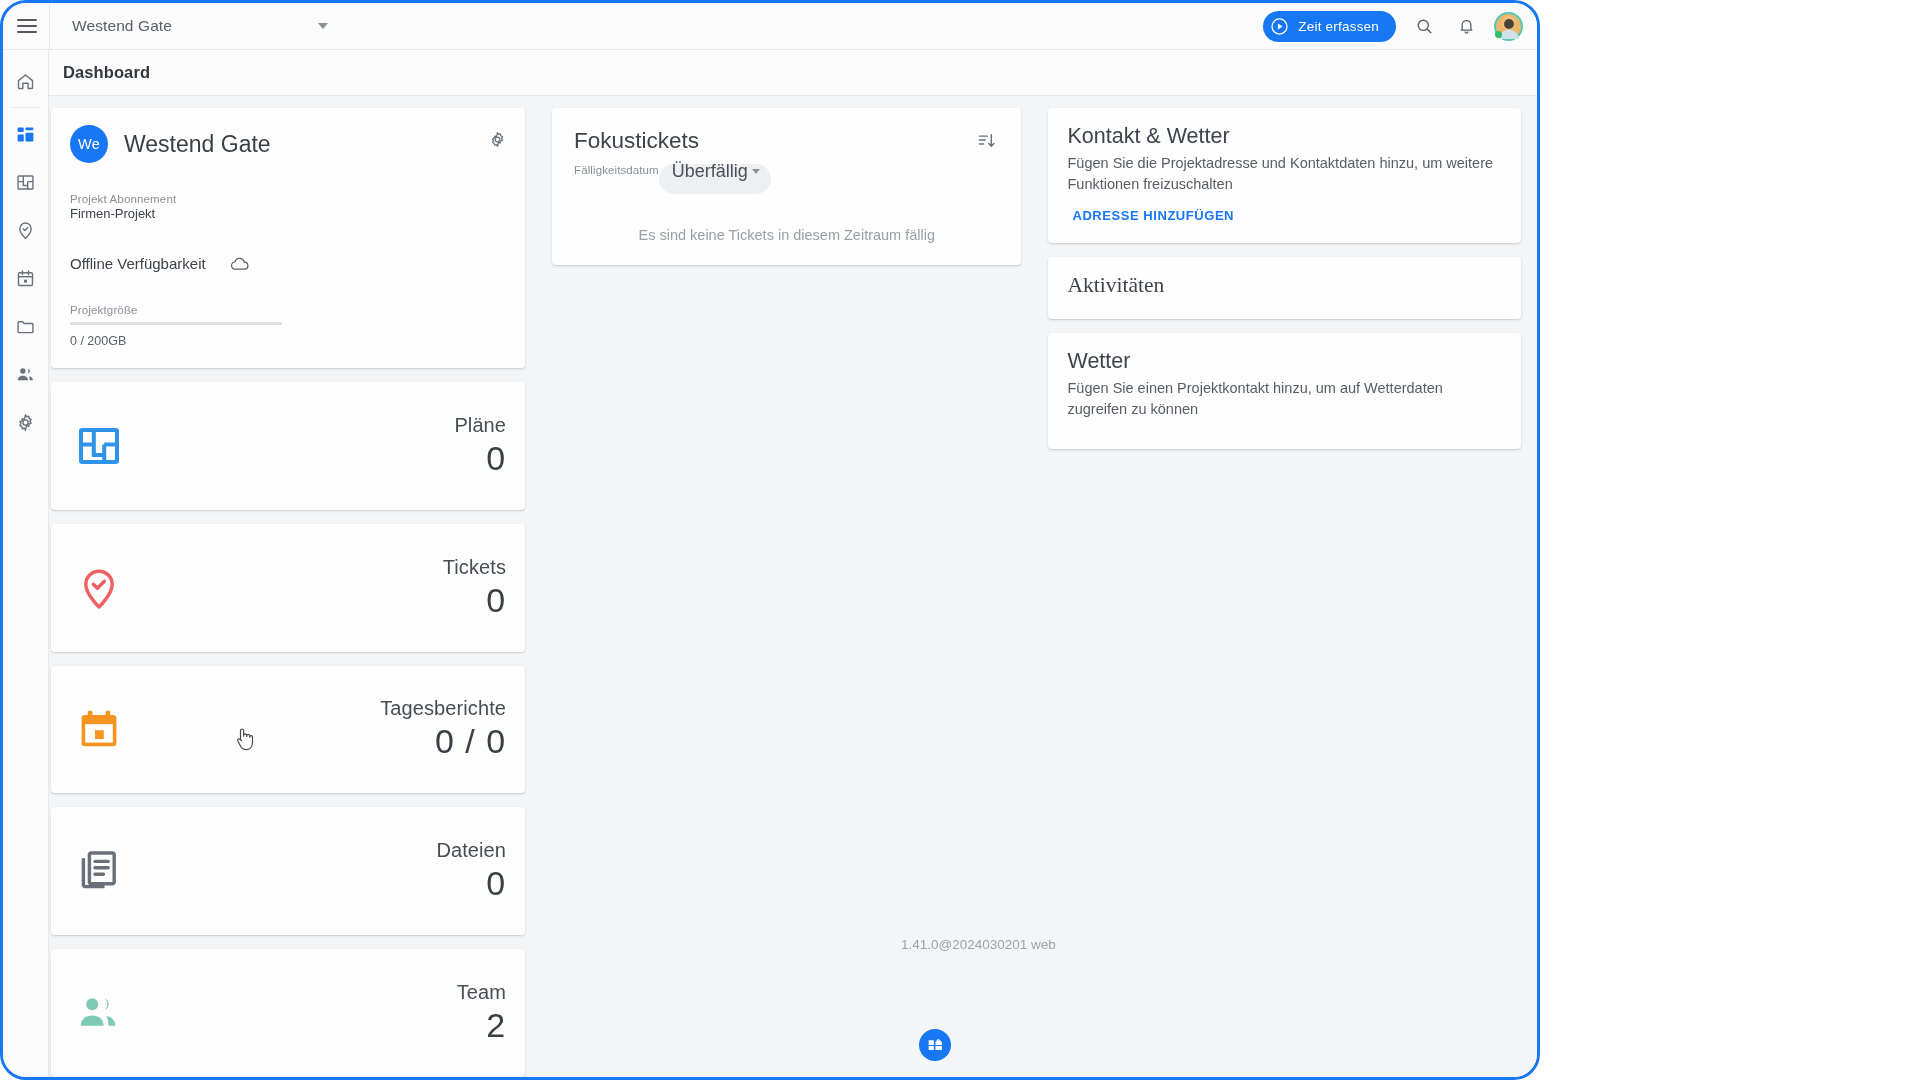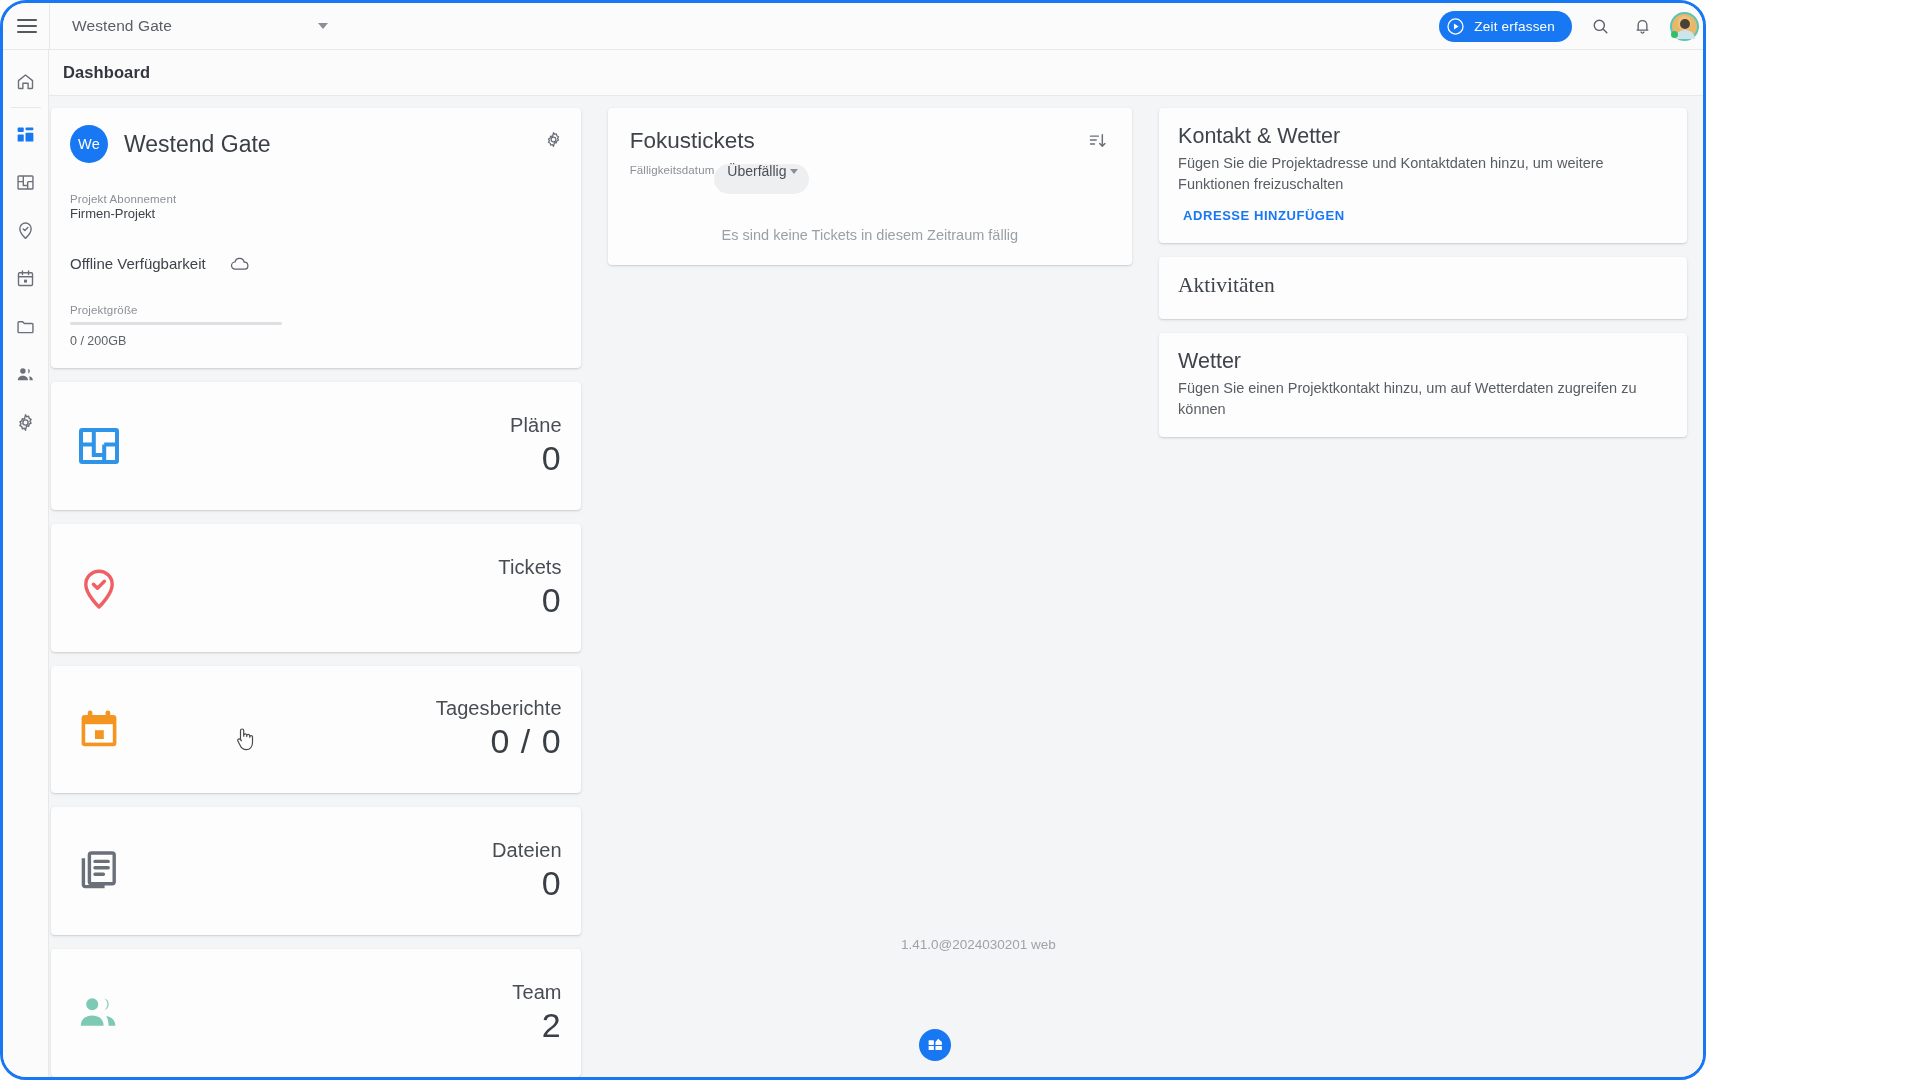--- a/index.html
+++ b/index.html
@@ -8,21 +8,21 @@
     width: 1920px; height: 1080px;
     font-family: "Liberation Sans", sans-serif;
     background: #ffffff;
     overflow: hidden;
   }
 
   
   #frame {
     position: absolute;
     left: 0; top: 0;
-    width: 1706px; height: 1080px;
+    width: 1540px; height: 1080px;
     border: 3px solid #1877f2;
     border-radius: 26px;
     overflow: hidden;
     background: #f4f5f6;
   }
 
   
   #topbar {
     position: absolute; left: 0; top: 0;
     width: 100%; height: 47px;
@@ -54,21 +54,21 @@
   }
   #project-select .caret {
     margin-left: auto; margin-right: 22px;
     width: 0; height: 0;
     border-left: 5.5px solid transparent;
     border-right: 5.5px solid transparent;
     border-top: 6px solid #8a8f96;
   }
   #topbar-right {
     margin-left: auto; display: flex; align-items: center;
-    gap: 14px; padding-right: 4px;
+    gap: 14px; padding-right: 14px;
   }
   #track-time-btn {
     display: flex; align-items: center; gap: 9px;
     background: #1877f2; color: #fff;
     border: none; border-radius: 18px;
     height: 31px; padding: 0 17px 0 7px;
     font-size: 13.5px; font-family: inherit; cursor: pointer;
     font-weight: 500; letter-spacing: .2px;
   }
   .icon-btn {
@@ -207,21 +207,21 @@
   #focus-head { display: flex; align-items: flex-end; justify-content: space-between; }
   #focus-title { font-size: 22.5px; color: #3f444b; font-weight: 400; }
   #focus-sort-btn { cursor: pointer; background: none; border: none; color: #6b7079; padding: 6px 2px 0 0; }
   #focus-filters { display: flex; justify-content: space-between; margin-top: 10px; }
   .filter-group { display: flex; flex-direction: row; }
   .filter-label { font-size: 11.5px; color: #8b9097; margin-bottom: 6px; letter-spacing: .1px; }
   .chip {
     display: flex; align-items: center; 
     background: #eeeff1; border-radius: 16px;
     height: 30px; padding: 0 11px 16px 13px;
-    font-size: 14px; color: #4b5058; cursor: pointer; border: none;
+    font-size: 18px; color: #4b5058; cursor: pointer; border: none;
     font-family: inherit; width: fit-content;
   }
   .chip.with-icon { padding-left: 7px; }
   .chip .chip-caret {
     width: 0; height: 0; margin-left: 4px;
     border-left: 4px solid transparent;
     border-right: 4px solid transparent;
     border-top: 5px solid #8a8f96;
   }
   #focus-empty {
@@ -234,21 +234,21 @@
   .info-title { font-size: 21.5px; color: #3f444b; font-weight: 400; }
   .info-desc { font-size: 14.5px; color: #585d64; margin-top: 4px; line-height: 1.42; }
   .link-btn {
     display: inline-block; margin-top: 14px; margin-left: 5px;
     color: #1877f2; font-size: 13px; font-weight: 700;
     letter-spacing: .55px; text-decoration: none; cursor: pointer;
     background: none; border: none; font-family: inherit;
   }
   #activities-card { padding: 16px 19px 21px 19px; font-family: Liberation Serif, serif; }
   #activities-empty { font-size: 14.5px; color: #585d64; margin-top: 27px; }
-  #weather-card { padding: 16px 19px 18px 19px; }
+  #weather-card { padding: 16px 19px 30px 19px; }
 
   
   #version-text {
     position: absolute; left: 852px; top: 841px;
     font-size: 13.5px; color: #9ea3a9;
   }
   #fab {
     position: absolute; left: 916px; top: 1026px;
     width: 32px; height: 32px; border-radius: 50%;
     background: #1877f2; cursor: pointer; border: none;

